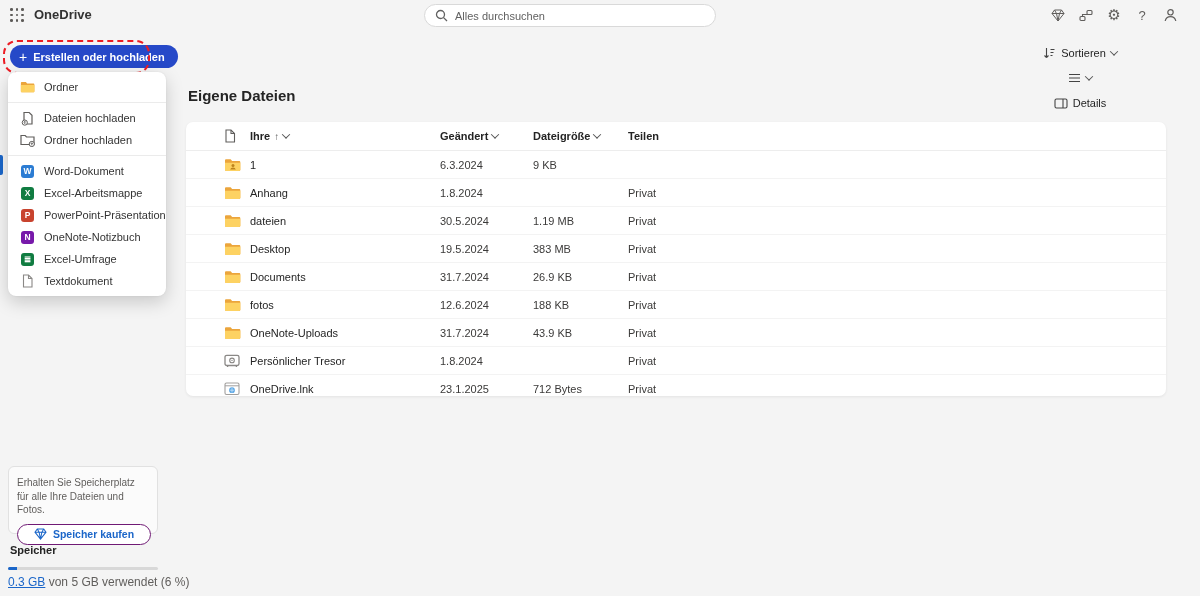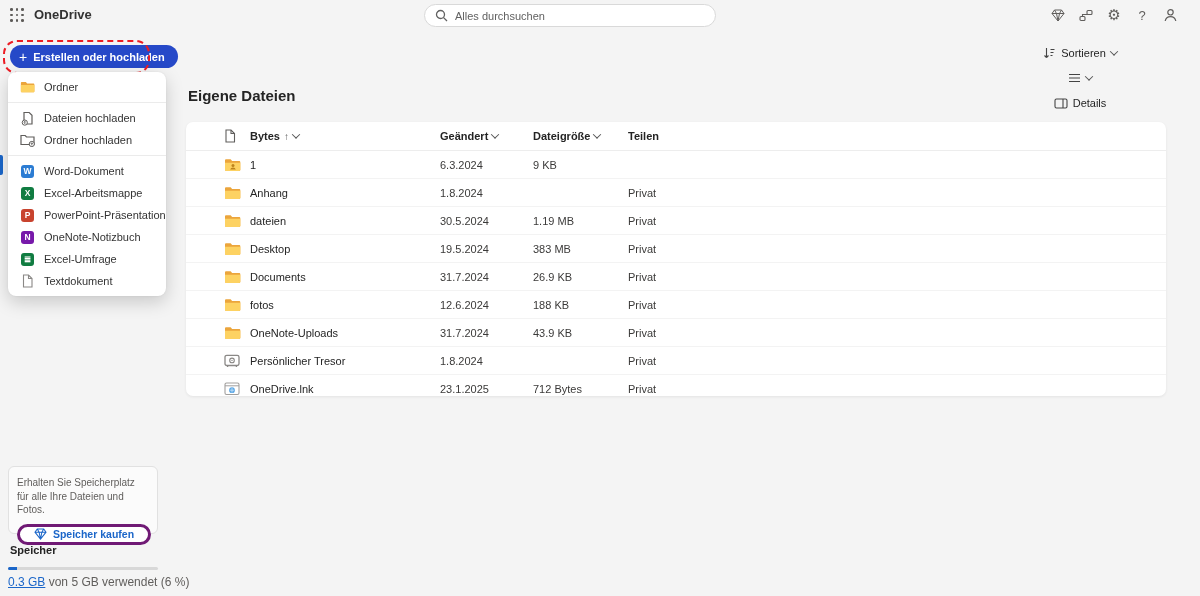--- a/index.html
+++ b/index.html
@@ -55,21 +55,21 @@
   .tbody .trow:last-child{border-bottom:none;}
   .icell{padding-left:38px;display:flex;align-items:center;}
   .ncell{font-size:11px;color:#242424;}
   .mcell,.scell{font-size:11px;color:#3b3a39;}
   .shcell{font-size:11px;color:#3b3a39;display:flex;align-items:center;gap:5px;}
   .hdr-arrow{font-size:10px;color:#555;}
   
   #promo-card{position:absolute;left:8px;top:466px;width:150px;height:68px;background:#fbfbfb;
     border:1px solid #e1e1e1;border-radius:6px;box-sizing:border-box;padding:9px 8px 0 8px;}
   #promo-text{font-size:10px;color:#605e5c;line-height:1.35;}
-  #buy-btn{margin-top:7px;width:134px;height:21px;background:#fff;border:3px solid #701a75;
+  #buy-btn{margin-top:7px;width:134px;height:21px;background:#fff;border:1px solid #701a75;
     border-radius:11px;display:flex;align-items:center;justify-content:center;gap:6px;
     font-size:10.5px;font-weight:bold;color:#1b66c9;cursor:pointer;
     font-family:"Liberation Sans",sans-serif;}
   #storage-heading{position:absolute;left:10px;top:544px;font-size:11px;font-weight:bold;color:#242424;}
   #storage-bar{position:absolute;left:8px;top:567px;width:150px;height:3px;background:#d8d8d8;
     border-radius:2px;overflow:hidden;}
   #storage-bar-fill{height:100%;background:#1b66c9;}
   #storage-usage{position:absolute;left:8px;top:575px;font-size:12px;color:#605e5c;}
   #storage-usage a{color:#1b66c9;text-decoration:underline;cursor:pointer;}
 </style>
@@ -231,21 +231,21 @@
 
 <div id="file-card">
   <div id="thead" class="trow">
     <div class="icell">
       <svg width="12" height="14" viewBox="0 0 12 14">
           <path d="M2 1h5l3.5 3.5V13H2z" fill="none" stroke="#605e5c" stroke-width="1.1"></path>
           <path d="M7 1v3.5h3.5" fill="none" stroke="#605e5c" stroke-width="1.1"></path>
         </svg>
     </div>
     <div class="hcell">
-      <span>Bytes</span>
+      <span>Ihre</span>
       <span class="hdr-arrow">↑</span>
       <span class="chev"></span>
     </div>
     <div class="hcell">
       <span>Geändert</span>
       <span class="chev"></span>
     </div>
     <div class="hcell">
       <span>Dateigröße</span>
       <span class="chev"></span>

